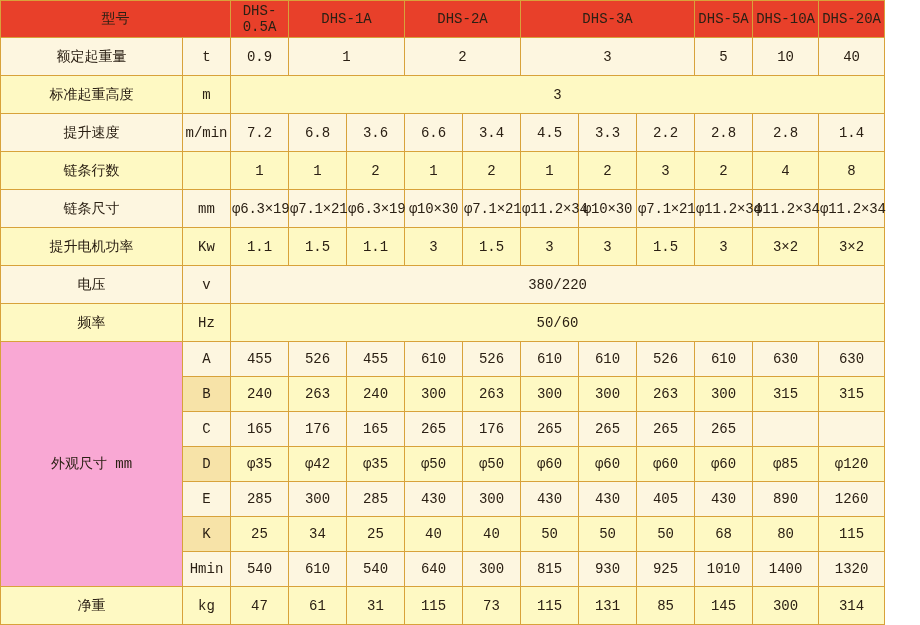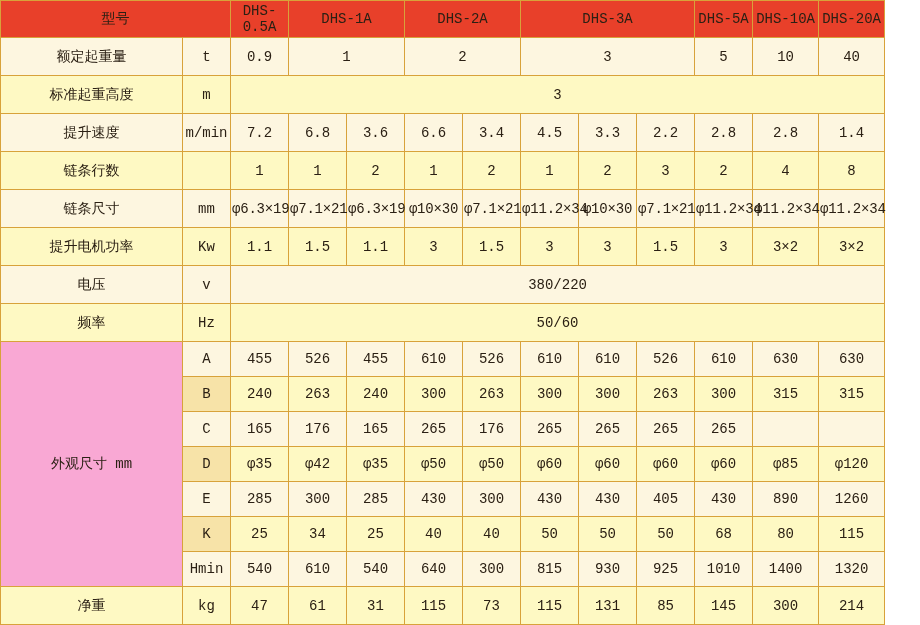--- a/index.html
+++ b/index.html
@@ -317,17 +317,17 @@
       <td>47</td>
       <td>61</td>
       <td>31</td>
       <td>115</td>
       <td>73</td>
       <td>115</td>
       <td>131</td>
       <td>85</td>
       <td>145</td>
       <td>300</td>
-      <td>214</td>
+      <td>314</td>
     </tr>
 
   </tbody>
 </table>
 
 </body></html>

